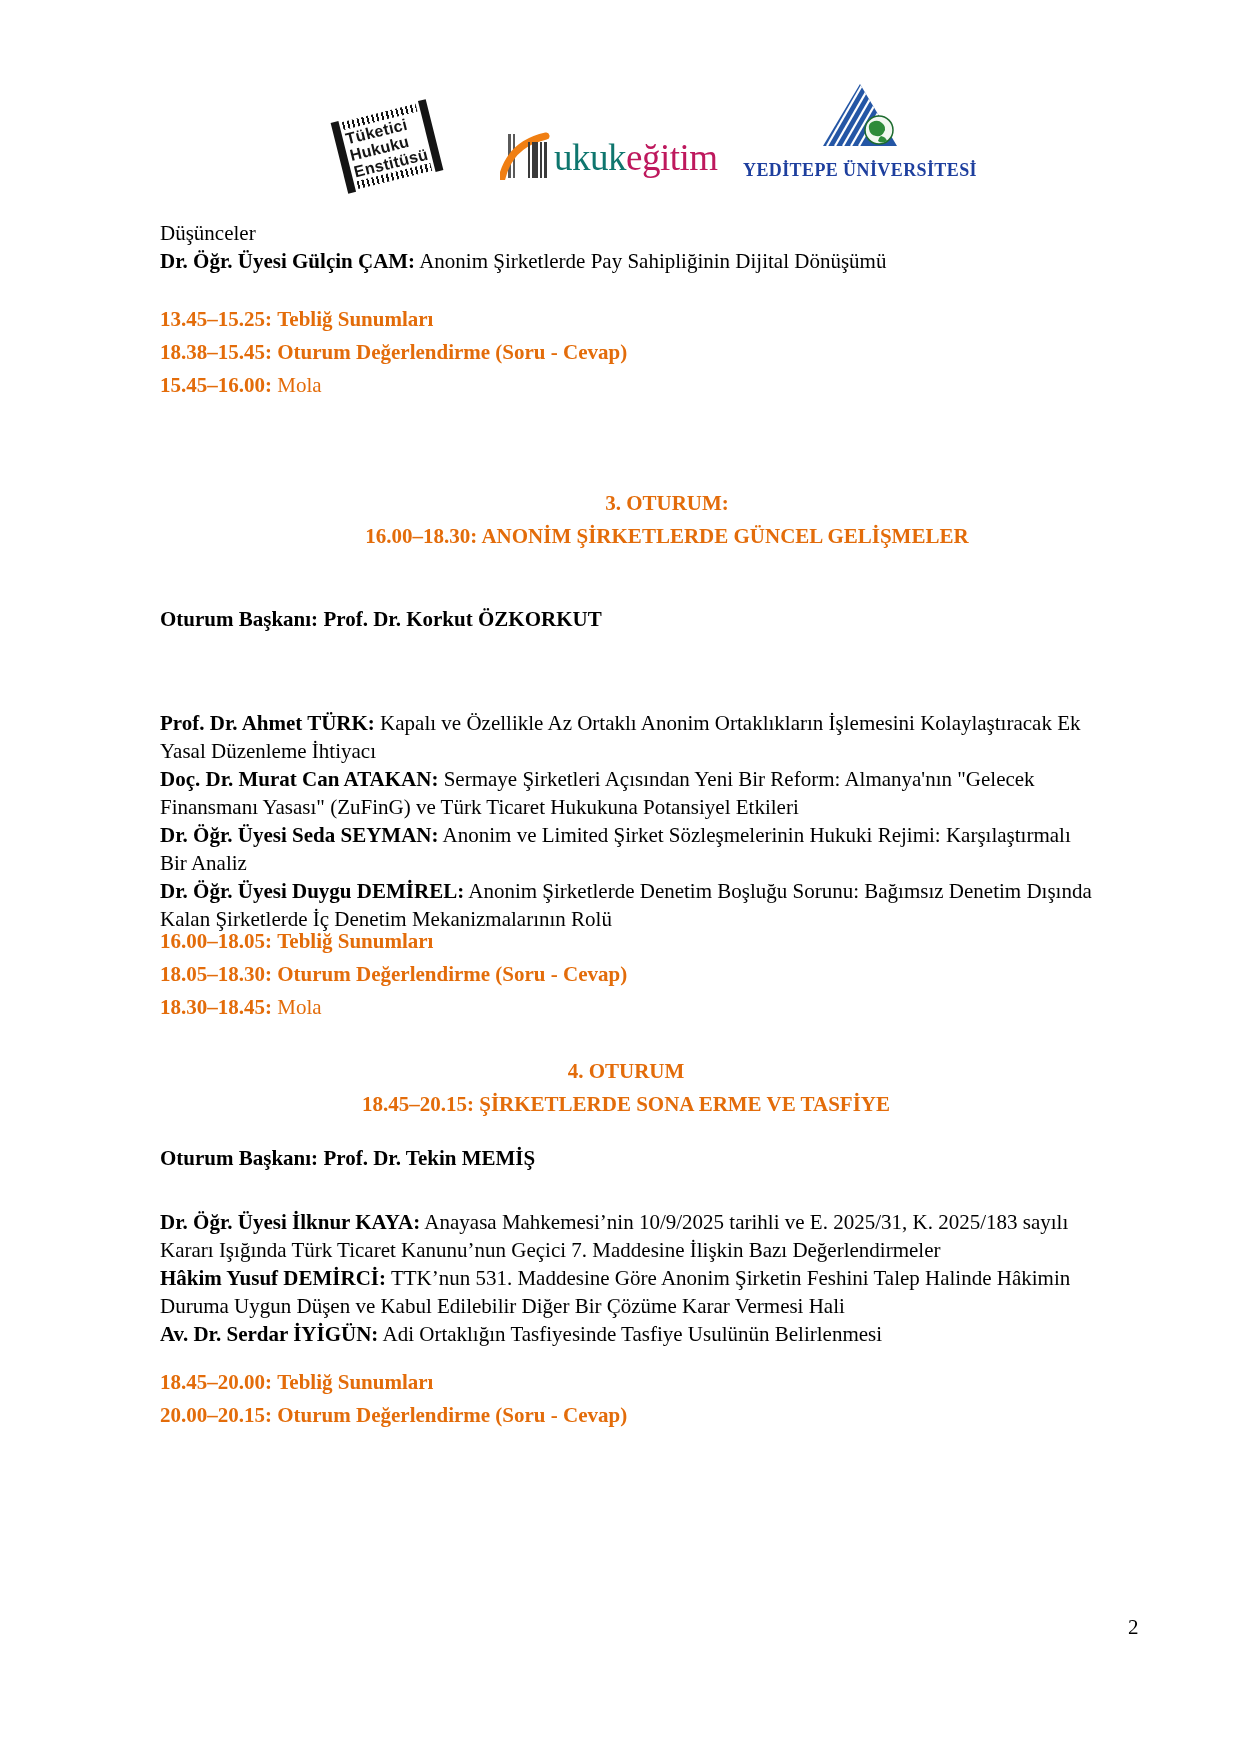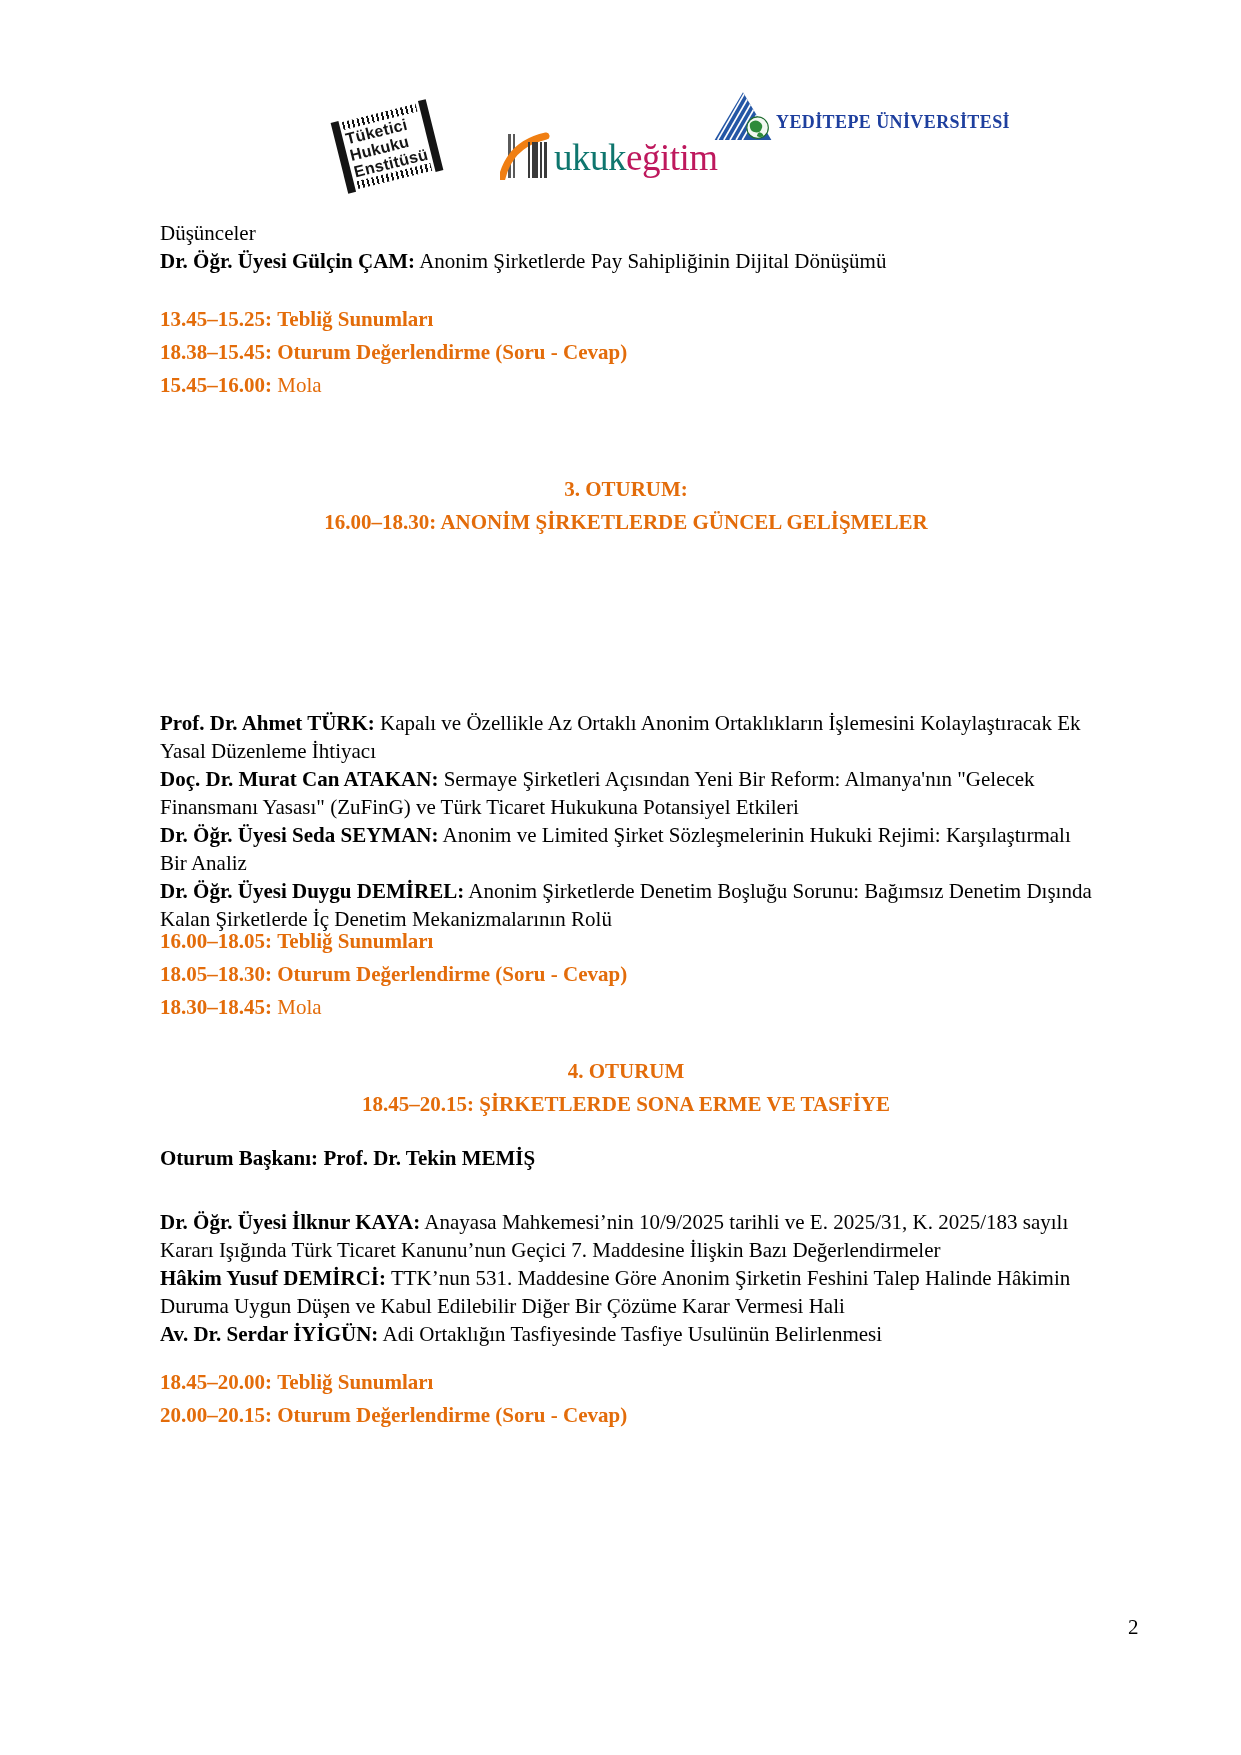--- a/index.html
+++ b/index.html
@@ -34,21 +34,21 @@
   .hukuk{
     position:absolute;left:500px;top:120px;height:60px;
     display:flex;align-items:flex-end;
   }
   .hukuk svg{display:block;margin-right:2px;}
   .hk-text{font-size:37px;line-height:37px;letter-spacing:-0.5px;margin-bottom:4px;}
   .hk-gray{color:#0f766e;}
   .hk-orange{color:#be185d;}
   .yeditepe{
     position:absolute;left:710px;top:84px;width:300px;
-    display:flex;flex-direction:row;align-items:center;
+    display:flex;flex-direction:column;align-items:center;
   }
   .yed-text{
     margin-top:4px;
     font-family:"Liberation Serif","DejaVu Serif",serif;
     font-weight:bold;font-size:18px;color:#1e3f9e;
     letter-spacing:.4px;white-space:nowrap;
   }
   
   .blk{position:absolute;left:160px;width:932px;}
   .body-lh{font-size:21px;line-height:28px;}
@@ -112,25 +112,28 @@
     <div>Düşünceler</div>
     <div><span class="b">Dr. Öğr. Üyesi Gülçin ÇAM:</span> <span>Anonim Şirketlerde Pay Sahipliğinin Dijital Dönüşümü</span></div>
   </div>
 
   <div class="blk sch-lh" style="top:303px;">
     <p><span class="b o">13.45–15.25:</span> <span class="b o">Tebliğ Sunumları</span></p>
     <p><span class="b o">18.38–15.45:</span> <span class="b o">Oturum Değerlendirme (Soru - Cevap)</span></p>
     <p><span class="b o">15.45–16.00:</span> <span class="o">Mola</span></p>
   </div>
 
-  <div class="blk sch-lh" style="top:473px;">
+  <div class="blk sch-lh" style="top:487px;margin-left:41px;">
     <p class="b o">3. OTURUM:</p>
     <p class="b o">16.00–18.30: ANONİM ŞİRKETLERDE GÜNCEL GELİŞMELER</p>
   </div>
 
+  <div class="blk sch-lh" style="top:603px;">
+    <p><span class="b">Oturum Başkanı:</span> <span class="b">Prof. Dr. Korkut ÖZKORKUT</span></p>
+  </div>
 
   <div class="blk body-lh" style="top:668px;margin-top:41px;">
     <div><span class="b">Prof. Dr. Ahmet TÜRK:</span> <span>Kapalı ve Özellikle Az Ortaklı Anonim Ortaklıkların İşlemesini Kolaylaştıracak Ek Yasal Düzenleme İhtiyacı</span></div>
     <div><span class="b">Doç. Dr. Murat Can ATAKAN:</span> <span>Sermaye Şirketleri Açısından Yeni Bir Reform: Almanya'nın "Gelecek Finansmanı Yasası" (ZuFinG) ve Türk Ticaret Hukukuna Potansiyel Etkileri</span></div>
     <div><span class="b">Dr. Öğr. Üyesi Seda SEYMAN:</span> <span>Anonim ve Limited Şirket Sözleşmelerinin Hukuki Rejimi: Karşılaştırmalı Bir Analiz</span></div>
     <div><span class="b">Dr. Öğr. Üyesi Duygu DEMİREL:</span> <span>Anonim Şirketlerde Denetim Boşluğu Sorunu: Bağımsız Denetim Dışında Kalan Şirketlerde İç Denetim Mekanizmalarının Rolü</span></div>
   </div>
 
   <div class="blk sch-lh" style="top:925px;">
     <p><span class="b o">16.00–18.05:</span> <span class="b o">Tebliğ Sunumları</span></p>

